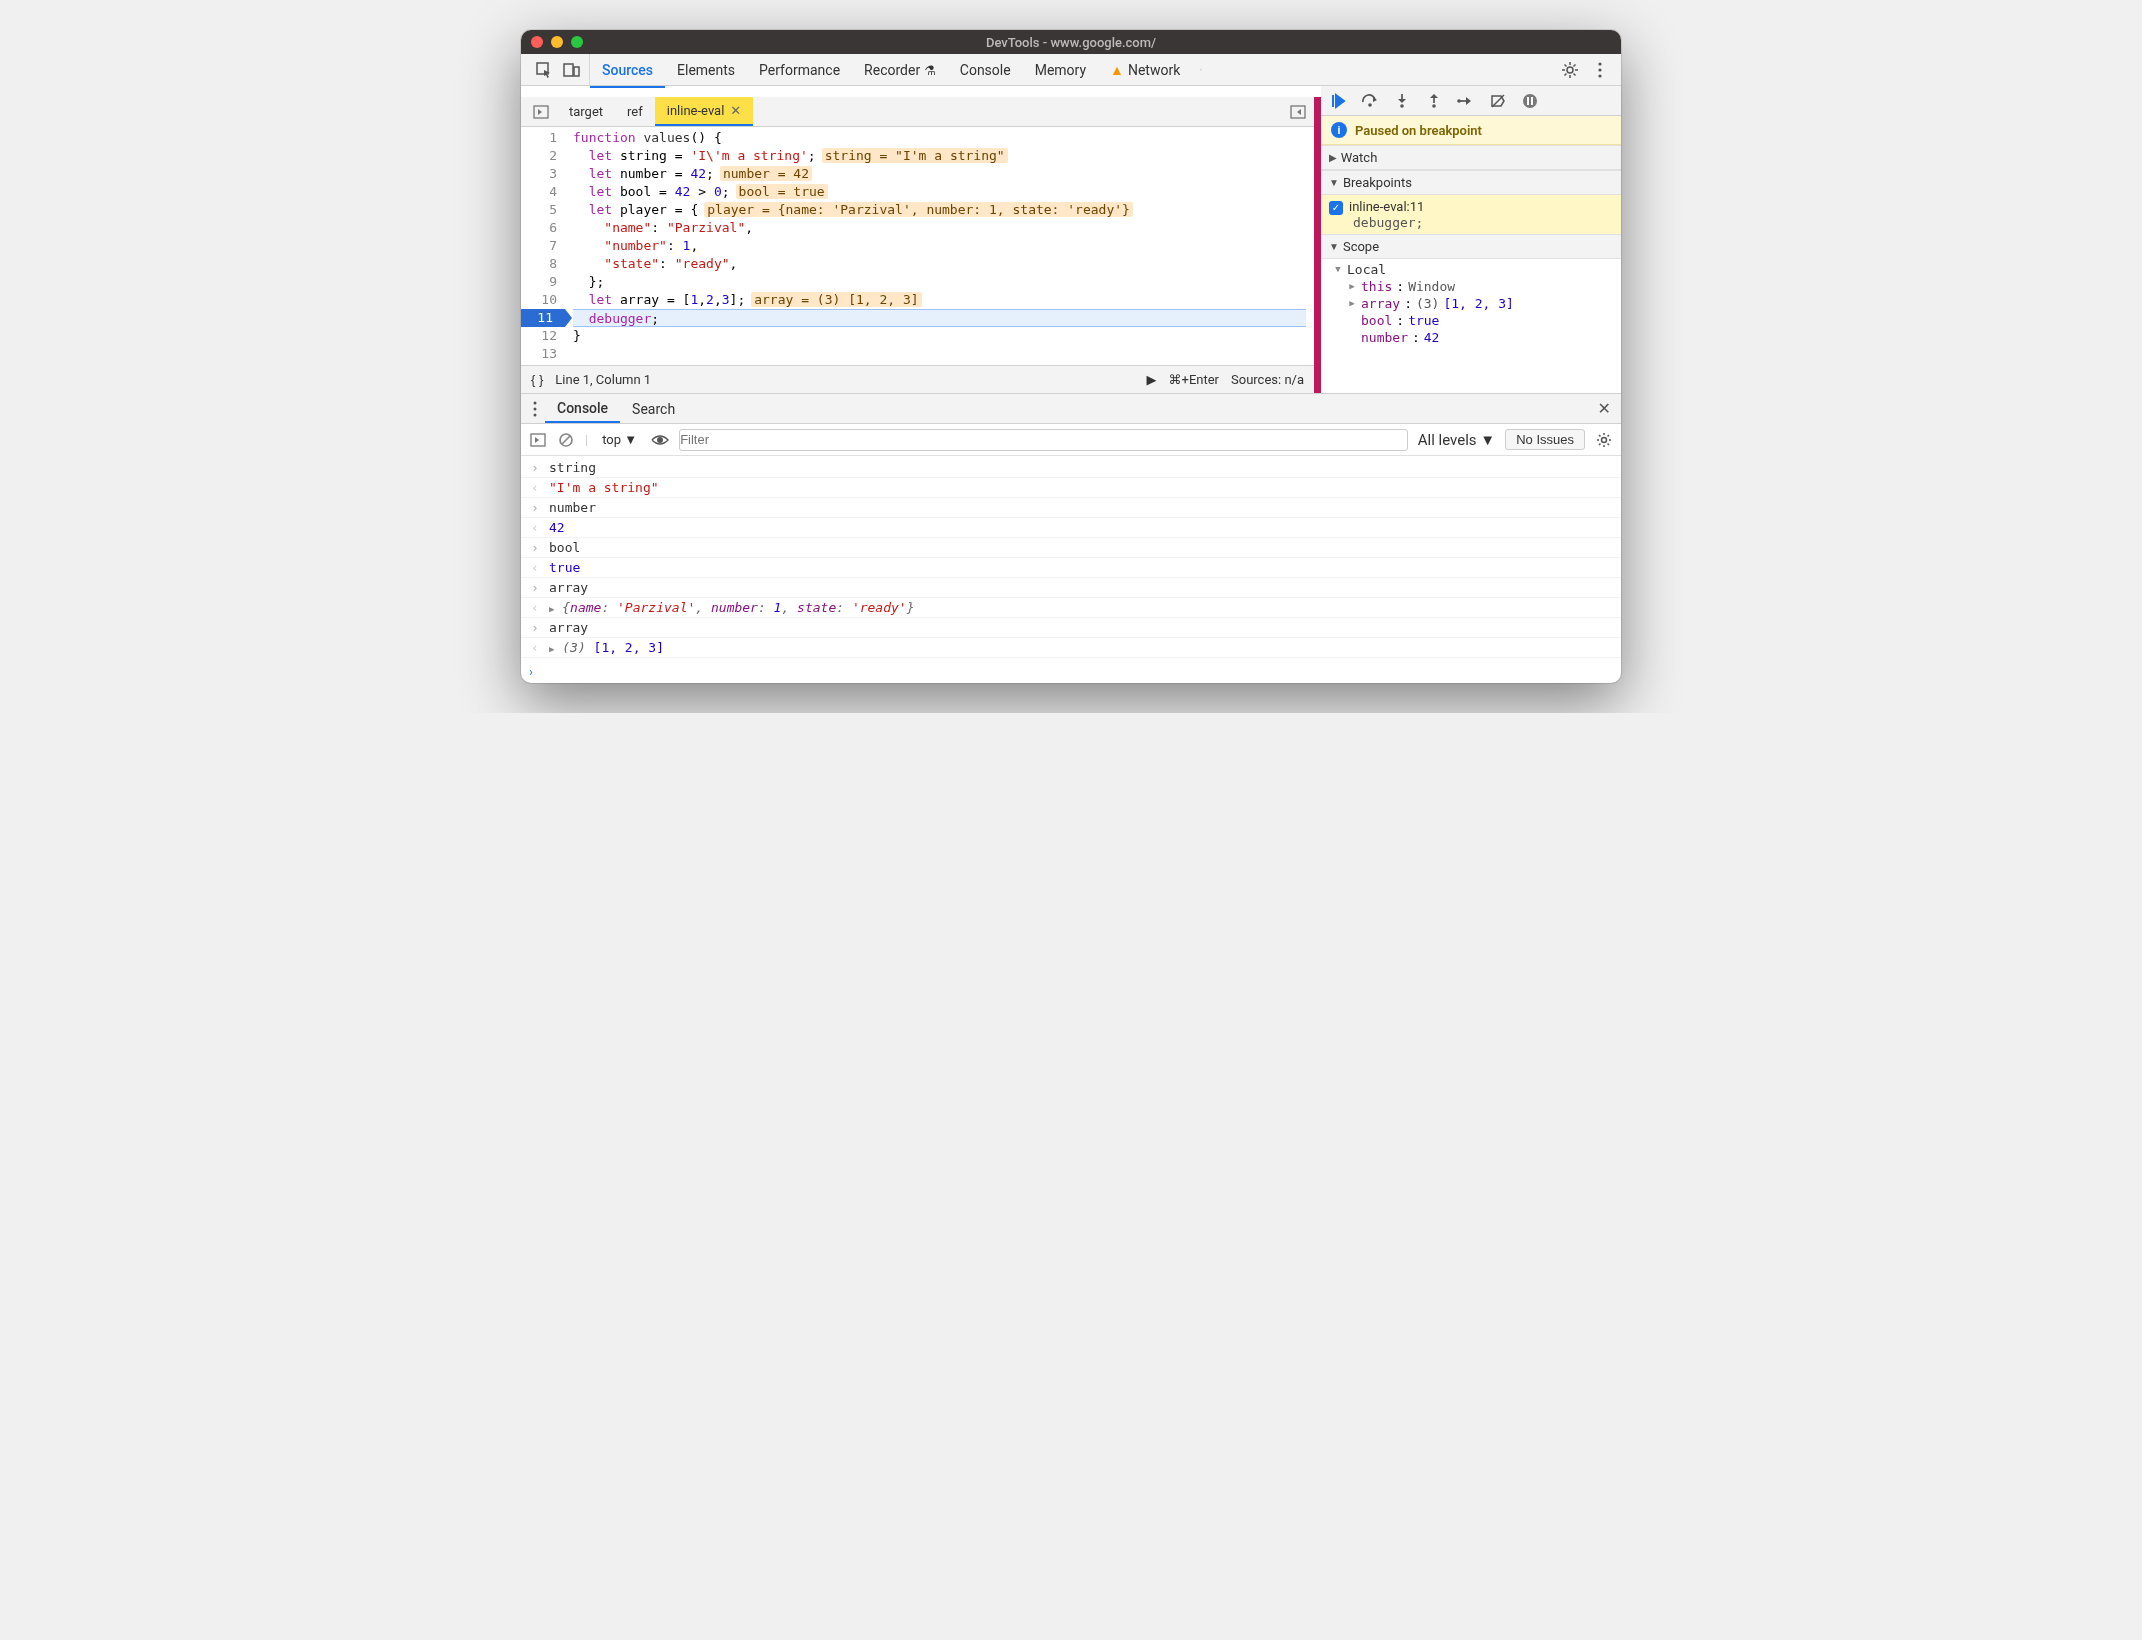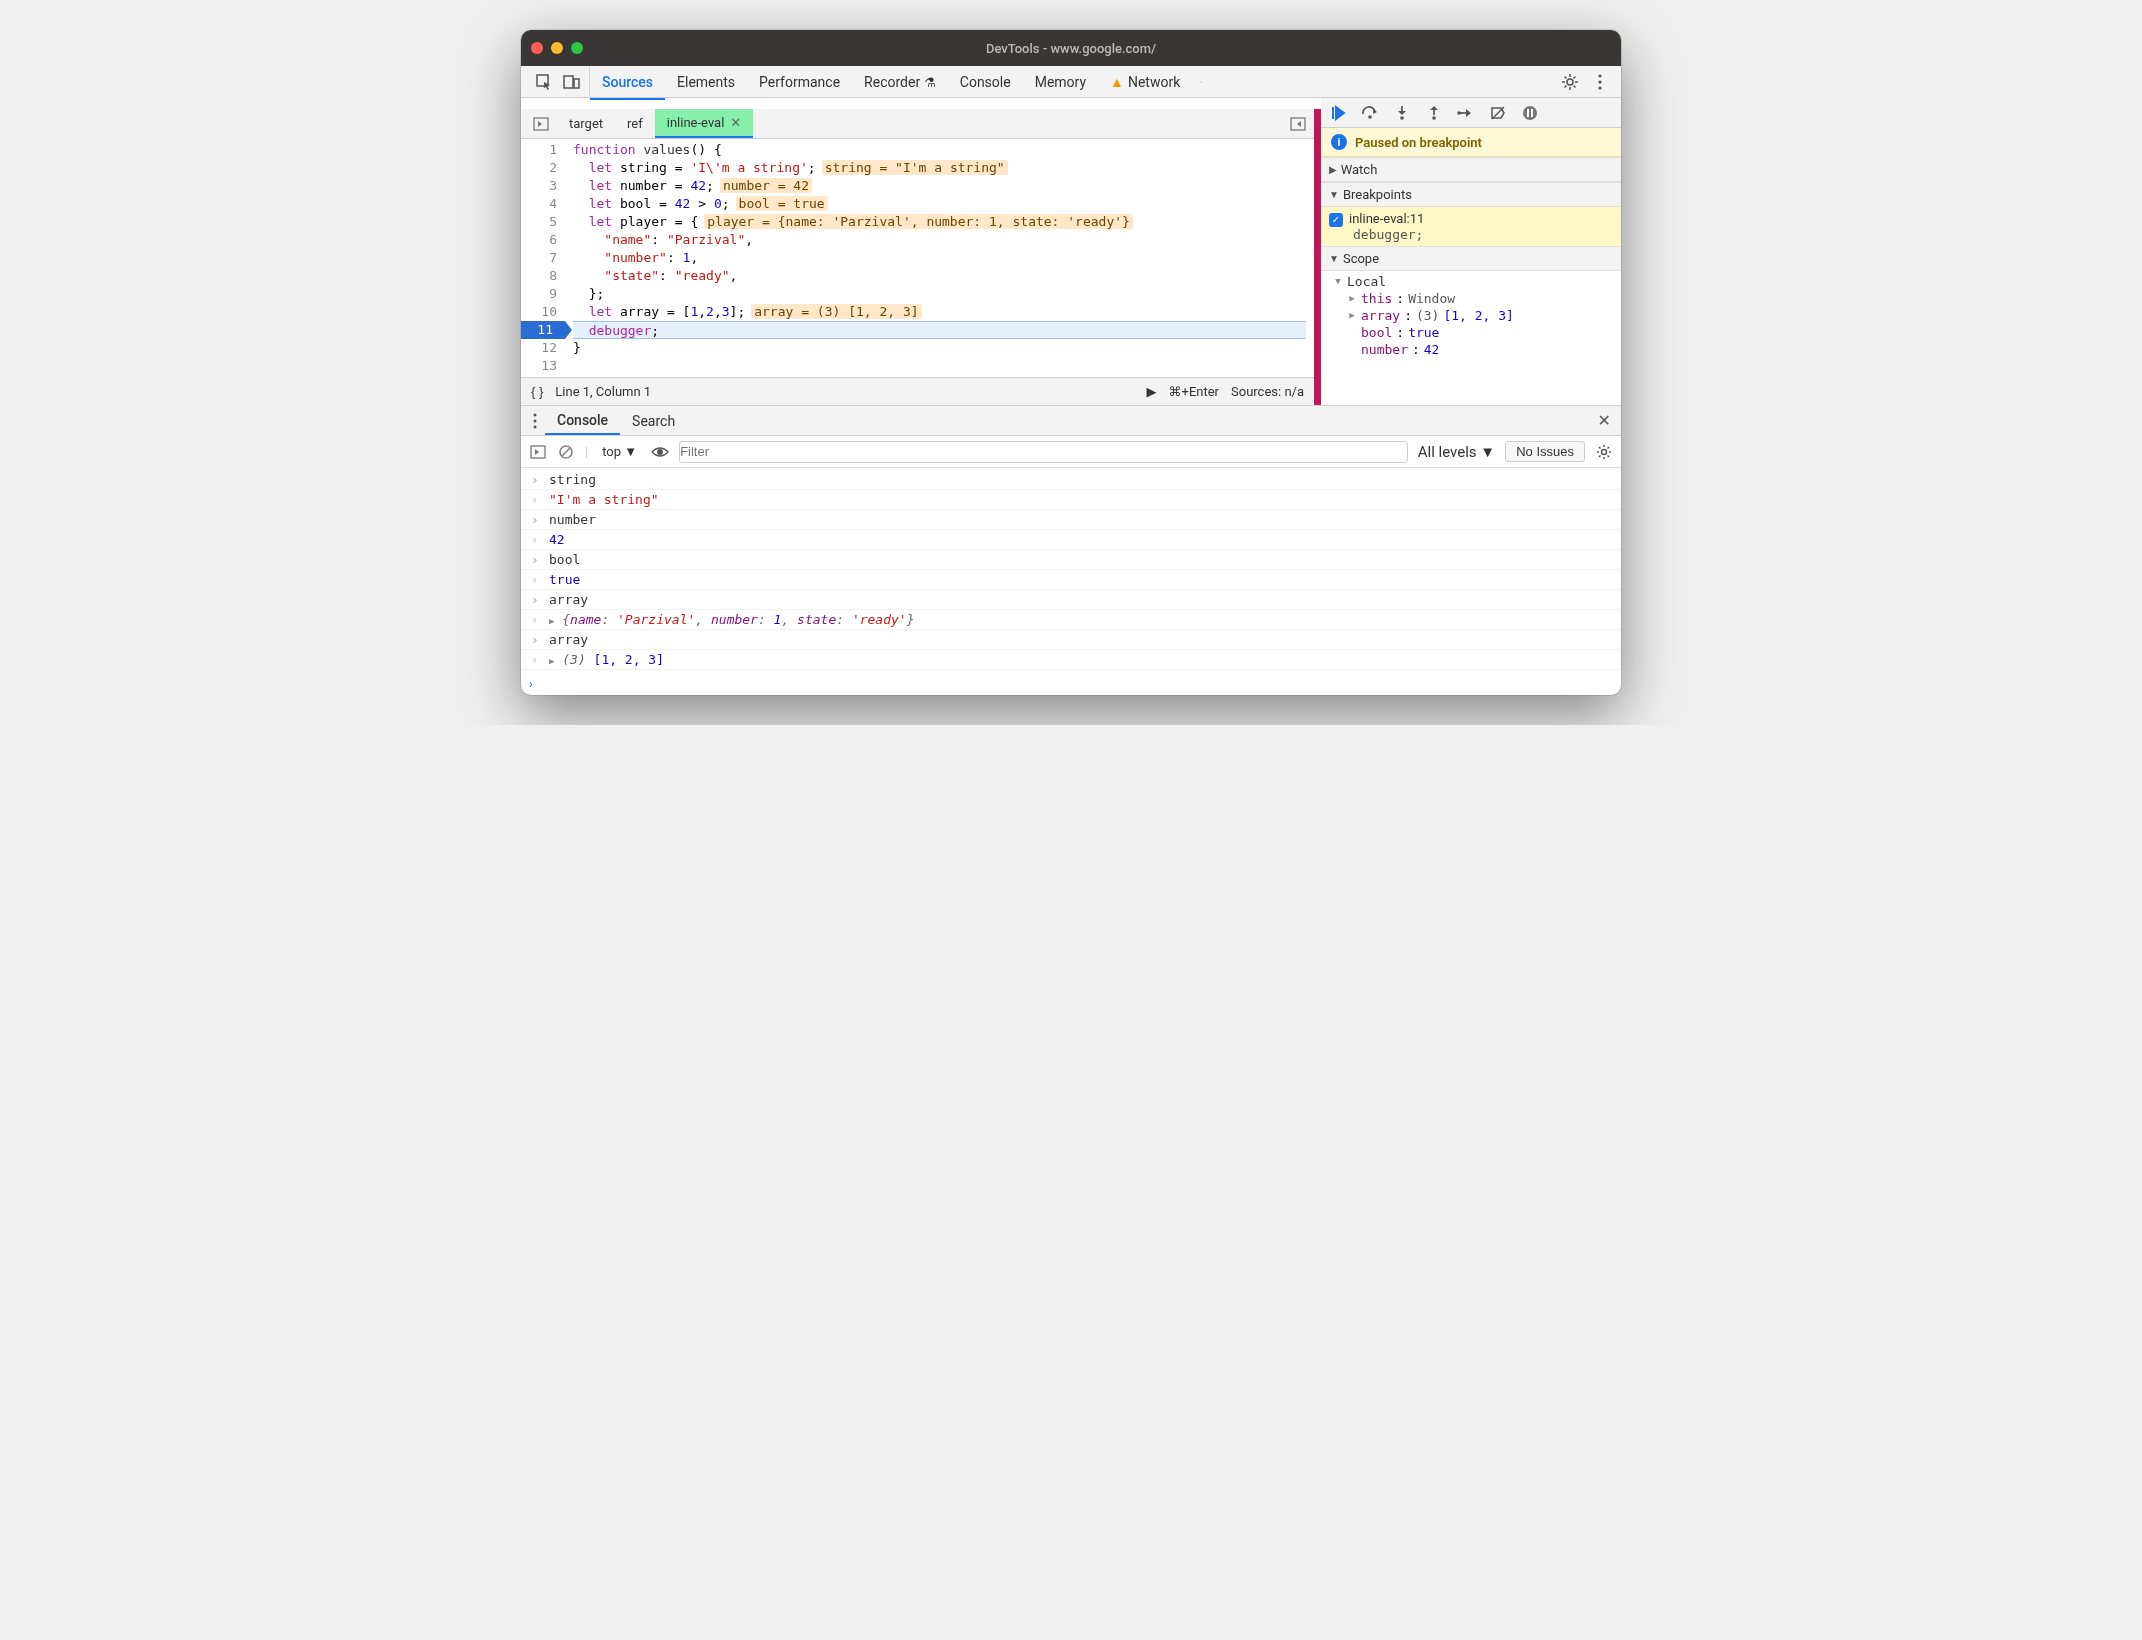--- a/index.html
+++ b/index.html
@@ -14,21 +14,21 @@
   }
   .window {
     width: 1100px;
     background: #fff;
     border-radius: 10px;
     overflow: hidden;
     box-shadow: 0 20px 60px rgba(0,0,0,0.45), 0 0 0 1px rgba(0,0,0,0.1);
   }
   
   .titlebar {
-    height: 36px;
+    height: 24px;
     background: #3b3636;
     display: flex;
     align-items: center;
     padding: 0 10px;
     position: relative;
   }
   .traffic { display: flex; gap: 8px; }
   .tl { width: 12px; height: 12px; border-radius: 50%; }
   .tl.red { background: #ff5f57; }
   .tl.yellow { background: #febc2e; }
@@ -69,21 +69,21 @@
 
   
   .sources-area { display:flex; height: 308px; border-bottom: 1px solid #d0d0d0; }
   .sources-main { flex: 1; display:flex; flex-direction:column; border-right:7px solid #be185d; min-width:0;margin-top:11px;}
   .sources-tabs {
     height: 30px; background:#f3f3f3; border-bottom:1px solid #d0d0d0;
     display:flex; align-items:stretch; padding-left:4px;
   }
   .src-btn { display:flex; align-items:center; padding:0 8px; color:#555; }
   .src-tab { display:flex; align-items:center; padding:0 12px; color:#333; gap:6px; font-size:13px;}
-  .src-tab.active { background:#86efac; border-bottom:2px solid #1a73e8; color:#333;}
+  .src-tab.active { background:#fde047; border-bottom:2px solid #1a73e8; color:#333;}
   .src-close { color:#666; font-size:13px; }
   .src-spacer {flex:1;}
   .code-viewport { flex:1; display:flex; overflow:hidden; background:#fff; font-family: Menlo, Consolas, monospace; font-size:13px; line-height:18px;}
   .gutter { width:44px; text-align:right; color:#888; padding:2px 8px 2px 0; background:#fff; user-select:none;}
   .gutter div { height:18px; }
   .gutter .bp-line { background:#2b6cd4; color:#fff; position:relative; margin-right:-8px; padding-right:12px; }
   .gutter .bp-line::after{
     content:""; position:absolute; right:-7px; top:0;
     border-top:9px solid transparent; border-bottom:9px solid transparent;
     border-left:7px solid #2b6cd4;

